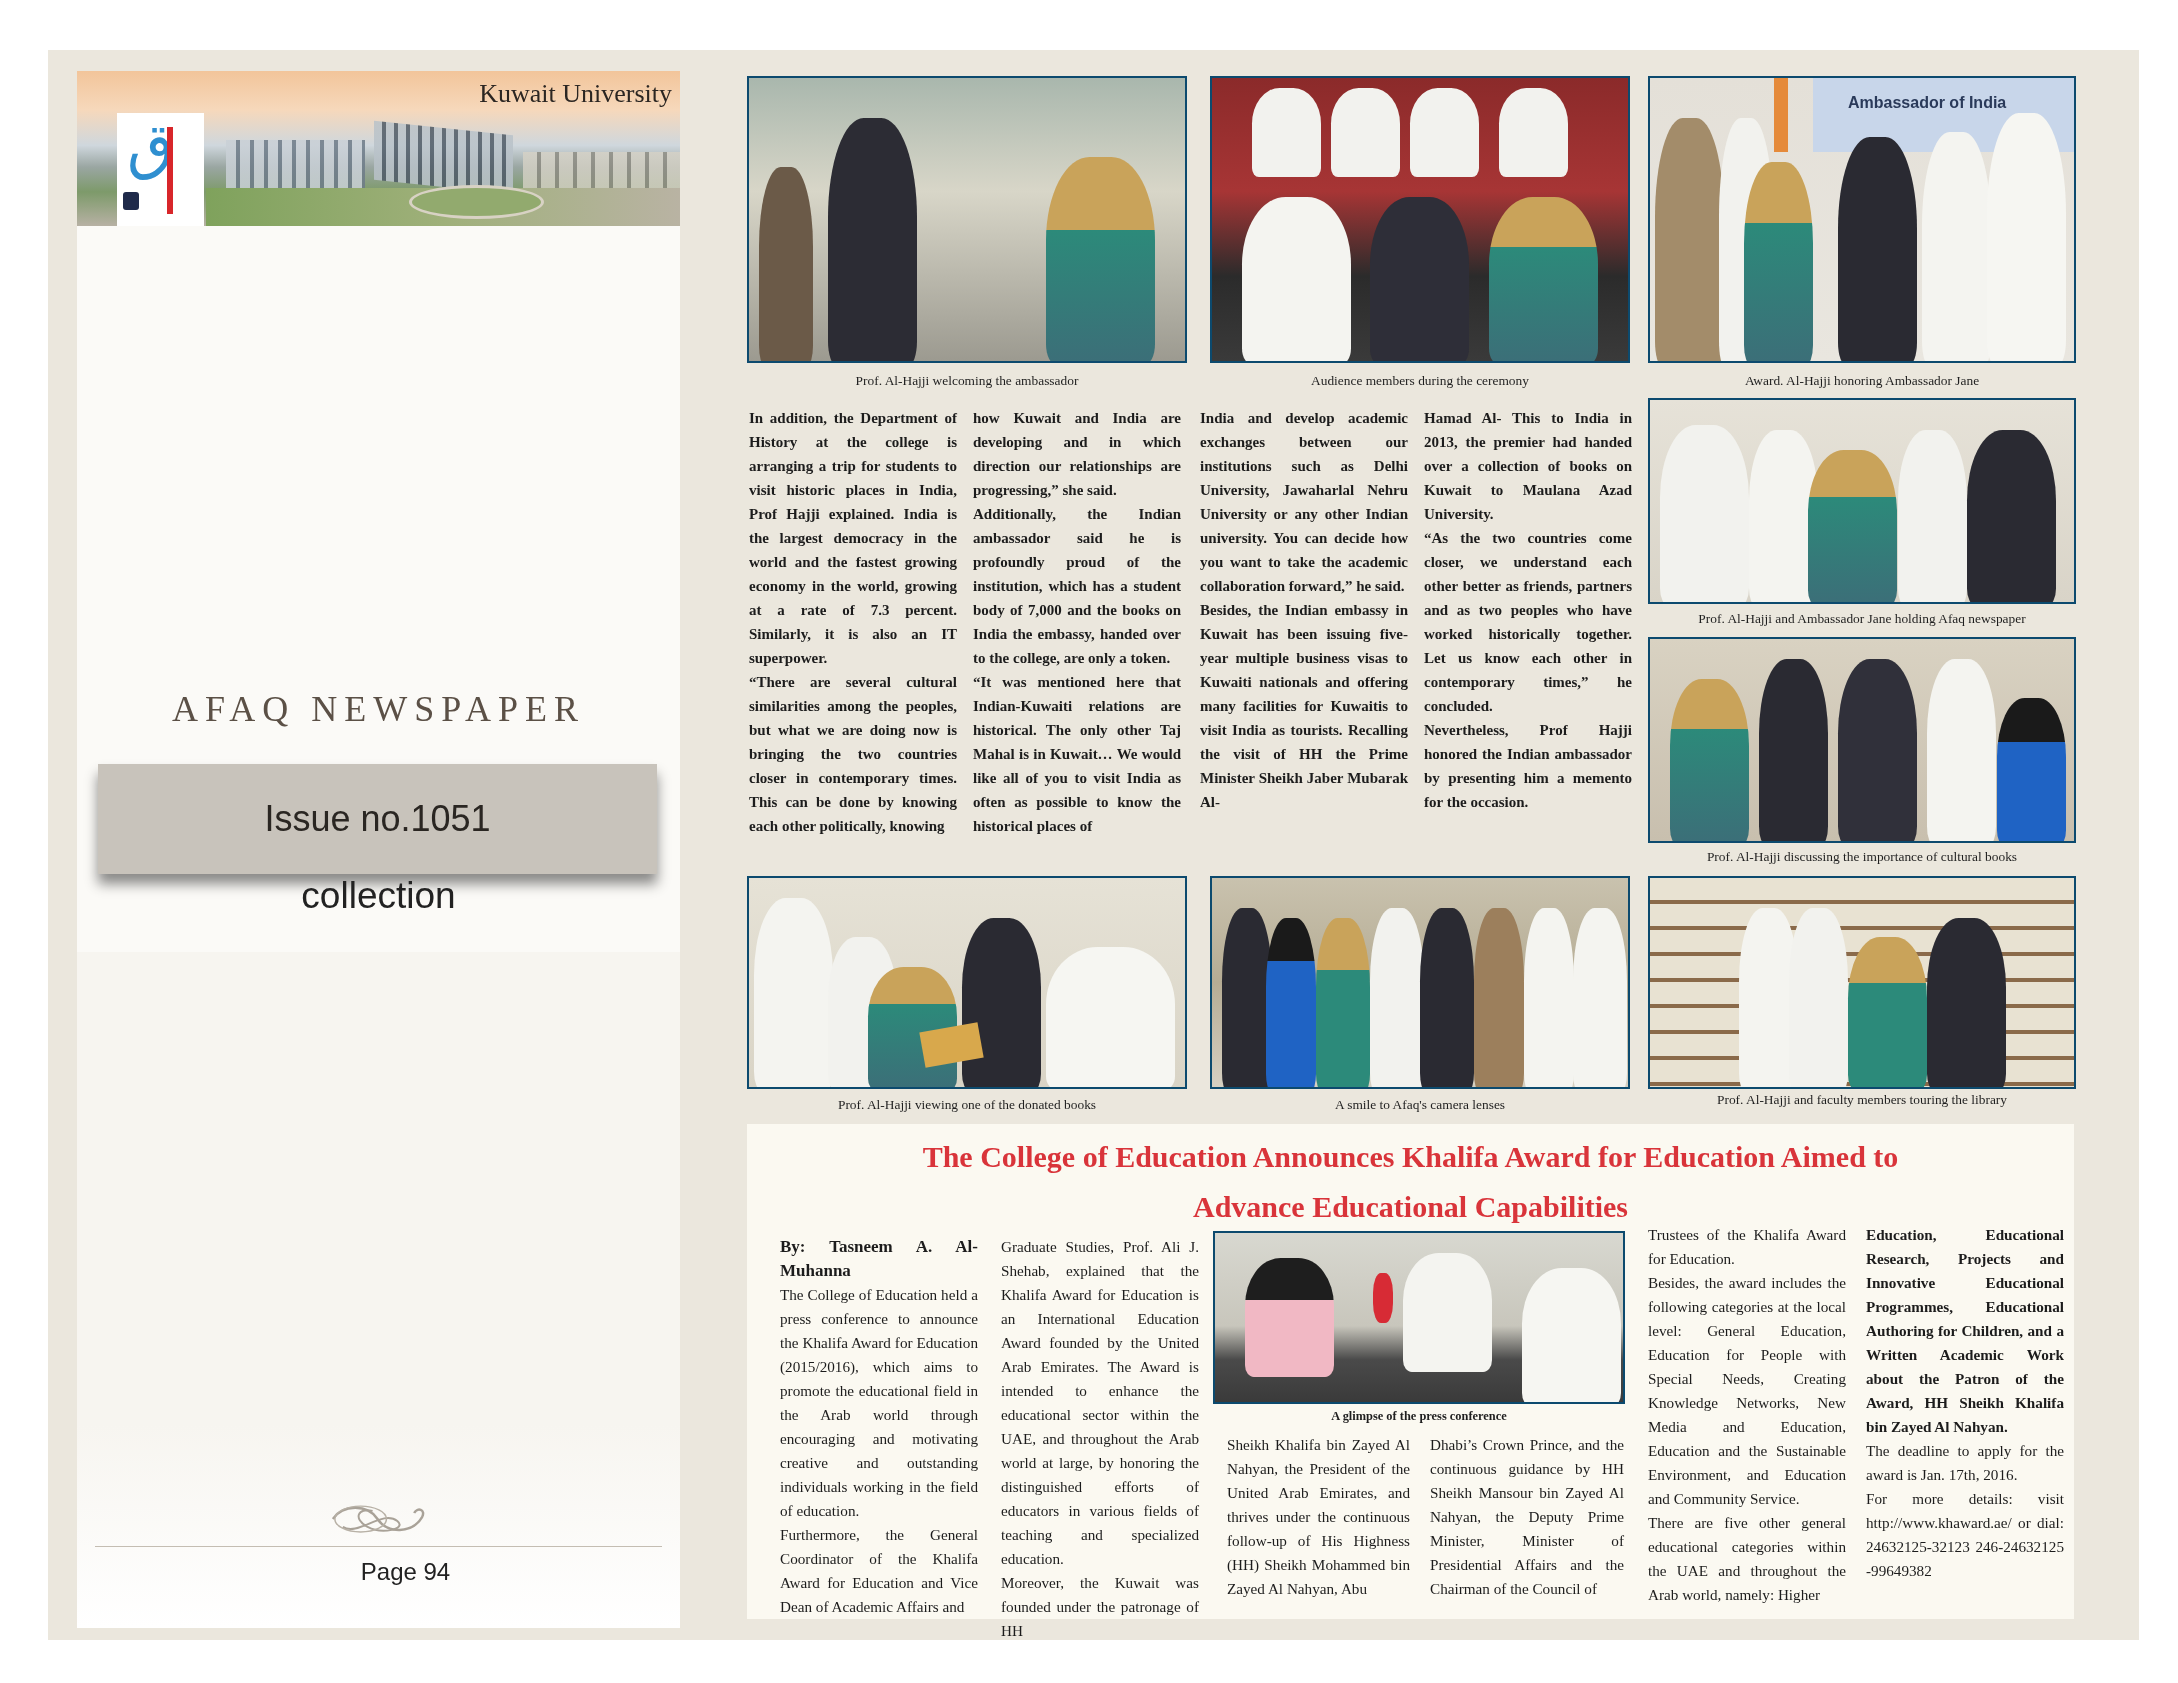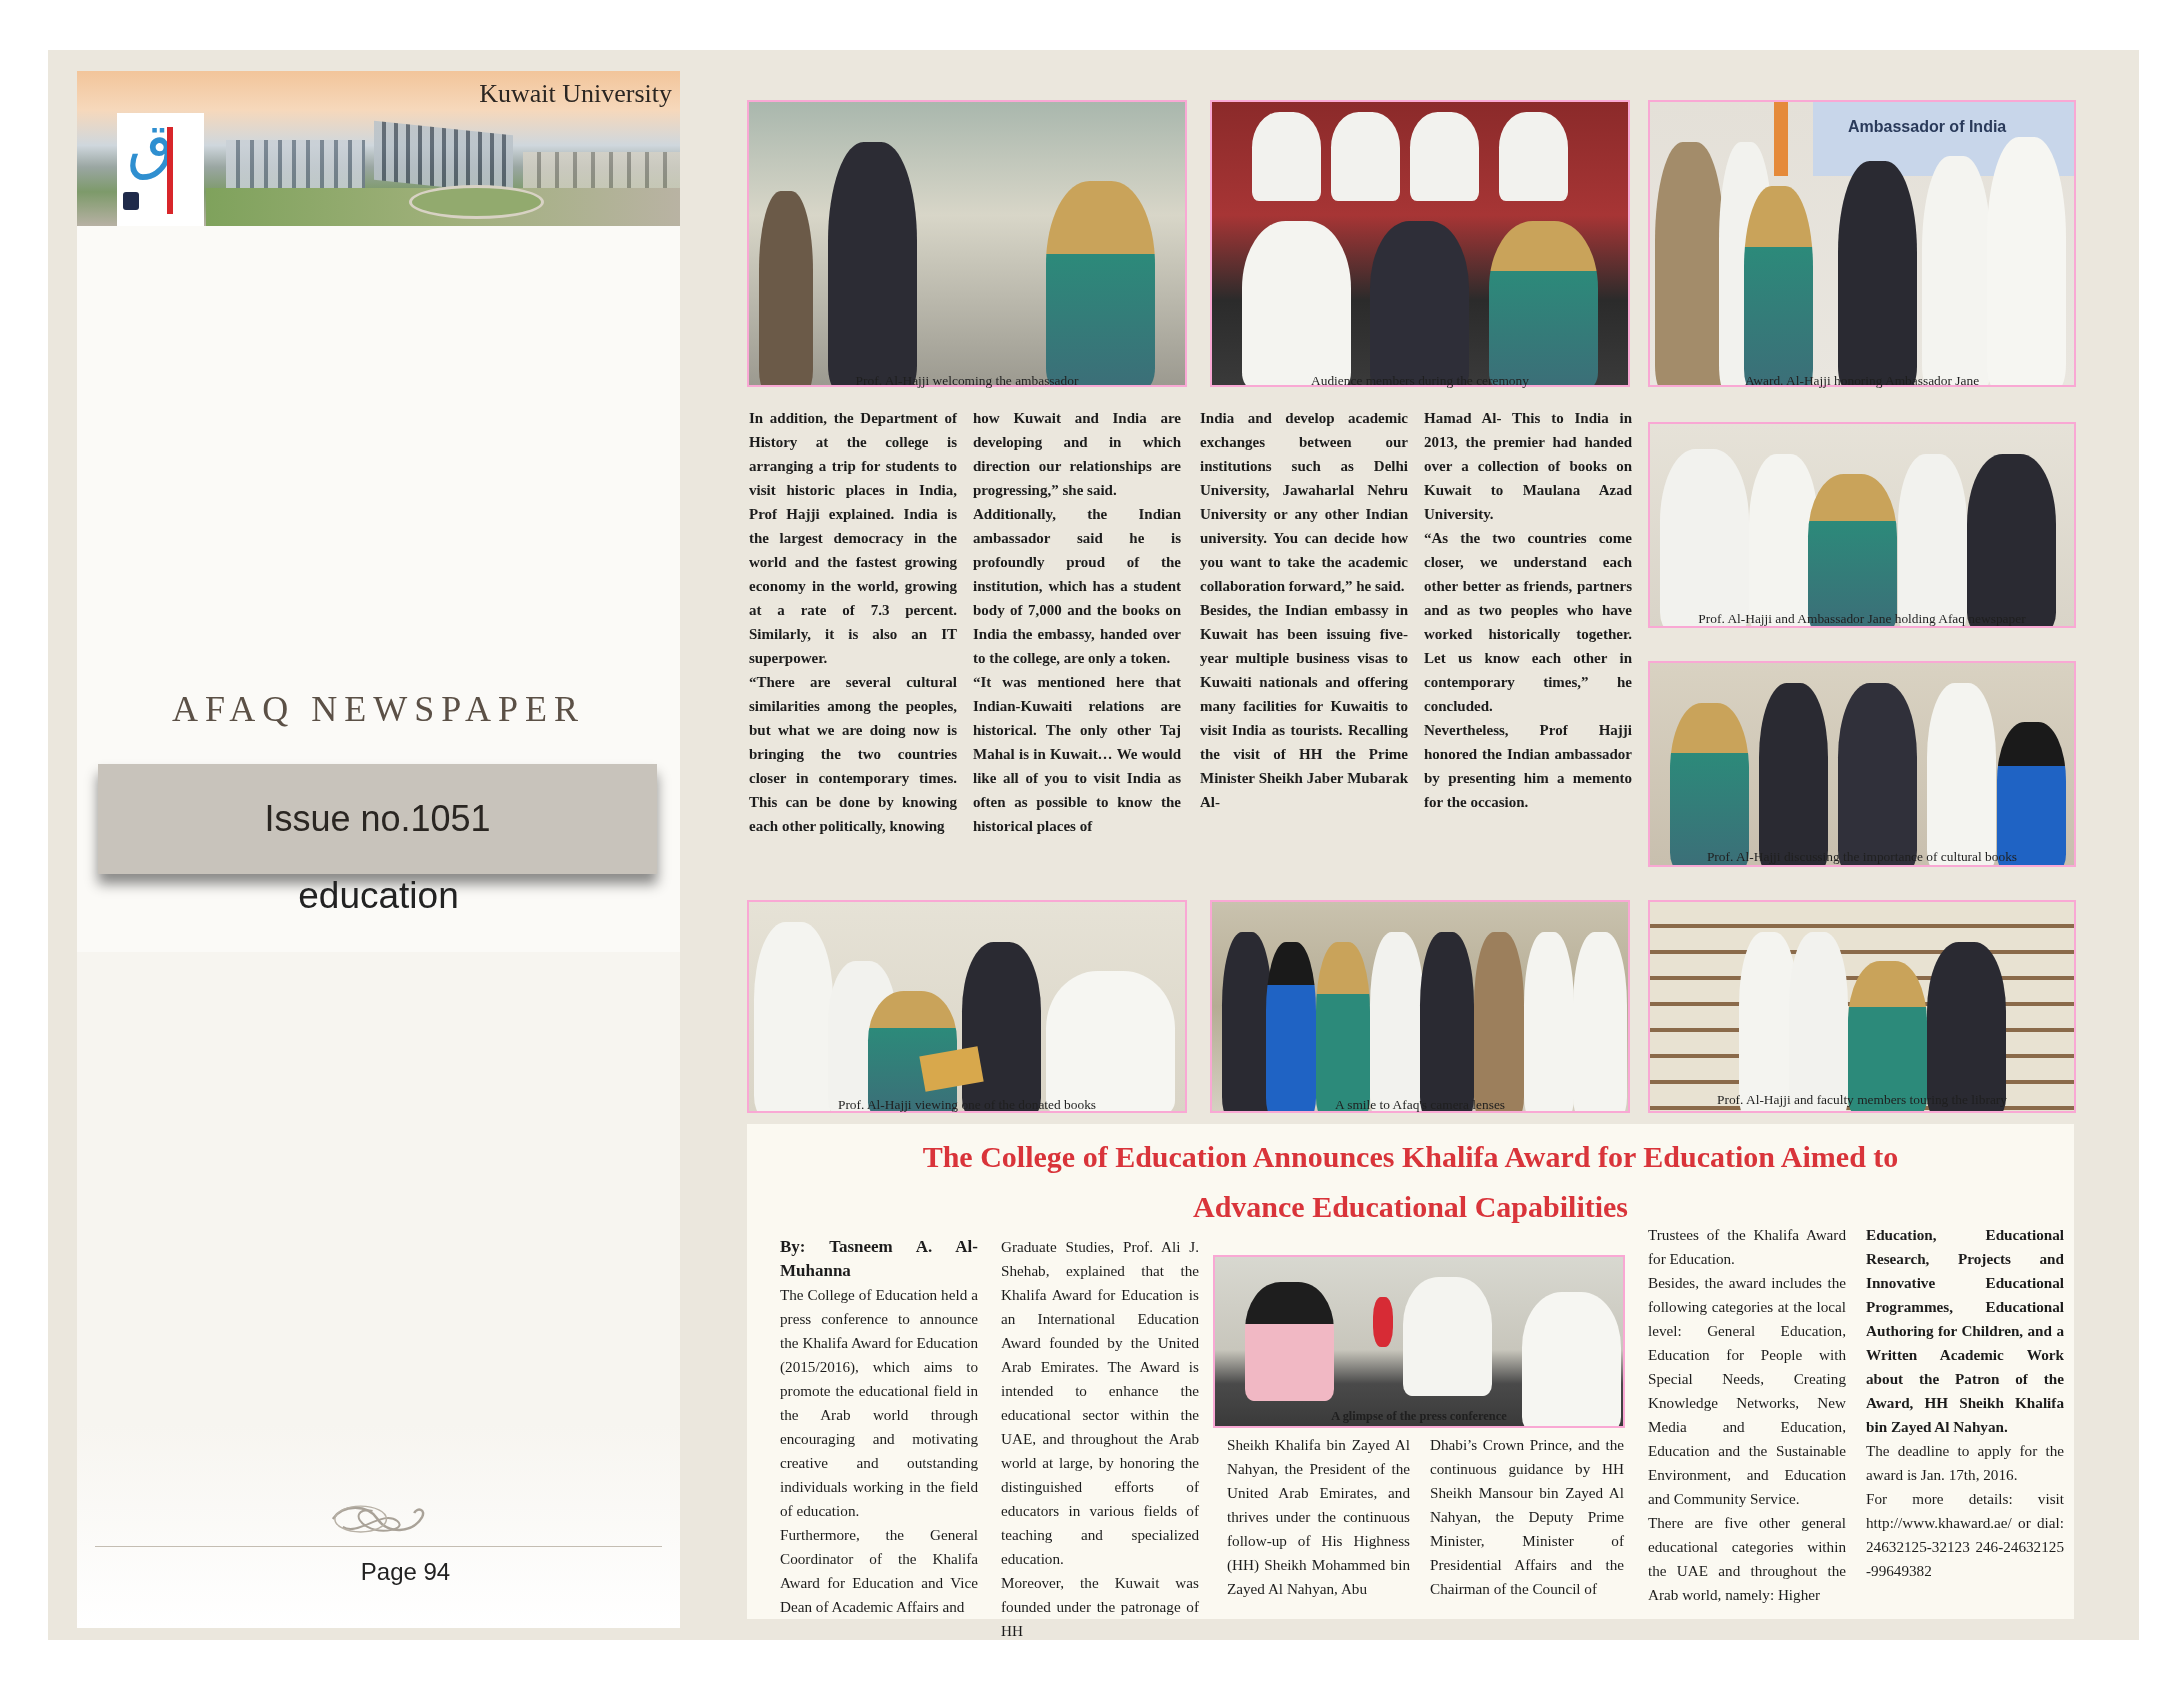--- a/index.html
+++ b/index.html
@@ -28,21 +28,21 @@
                box-shadow:0 10px 12px rgba(0,0,0,.45); display:flex; align-items:center; justify-content:center;
                font-family:"Liberation Sans", sans-serif; font-size:36px; color:#2a2622; }
   .continued { position:absolute; left:0; width:603px; top:804px; text-align:center; font-family:"Liberation Sans", sans-serif;
                font-size:37px; color:#222; }
   .left-lower { position:absolute; left:0; top:881px; width:603px; height:676px; background:linear-gradient(180deg,#f7f5f0 0%,#f7f5f0 70%,#ffffff 100%); }
   .ornament { position:absolute; left:246px; top:1428px; width:109px; height:40px; }
   .page-rule { position:absolute; left:18px; top:1475px; width:567px; height:1px; background:#c4bdb2; }
   .page-num { position:absolute; left:0; width:603px; top:1487px; text-align:center; font-family:"Liberation Sans", sans-serif; font-size:24px; color:#222;padding-left:27px; }
 
   
-  .photo { position:absolute; border:2px solid #f9a8d4; box-sizing:border-box; overflow:hidden;margin-top:24px; }
+  .photo { position:absolute; border:2px solid #0c4a6e; box-sizing:border-box; overflow:hidden; }
   .photo .scene { position:absolute; inset:0; }
   .fig { position:absolute; border-radius:40% 40% 10% 10%; }
   .caption { position:absolute; text-align:center; font-size:13.4px; color:#1f1f1f; white-space:nowrap; }
 
   
   .col { position:absolute; font-size:15px; line-height:24px; text-align:justify; color:#1c1c1c; }
   .col p { margin:0; }
 
   .award-box { position:absolute; left:747px; top:1124px; width:1327px; height:495px; background:#fbf9f1; }
   .award-title { position:absolute; left:0; width:1327px; top:8px; text-align:center; color:#d9343a;
@@ -67,21 +67,21 @@
       <span class="glyph">ق</span>
       <span class="glyph2"></span>
       <span class="seal"></span>
     </div>
   </div>
   <div class="left-lower"></div>
   <div class="masthead">AFAQ NEWSPAPER</div>
   <div class="issue-box">
     <span>Issue no.1051</span>
   </div>
-  <div class="continued">education</div>
+  <div class="continued">collection</div>
   <svg class="ornament" viewBox="0 0 110 40">
     <path d="M10 20 C 20 5, 45 5, 55 20 S 90 35, 100 18 C 104 10, 95 8, 92 14" fill="none" stroke="#a9a298" stroke-width="2.5"></path>
     <path d="M20 28 C 35 38, 60 10, 75 22 C 85 30, 60 36, 45 28 C 30 20, 35 8, 50 12" fill="none" stroke="#a9a298" stroke-width="2"></path>
     <ellipse cx="38" cy="20" rx="26" ry="13" fill="none" stroke="#b8b1a6" stroke-width="1.5"></ellipse>
   </svg>
   <div class="page-rule"></div>
   <div class="page-num">Page 94</div>
 </div>
 
 <div class="photo" style="left:747px;top:76px;width:440px;height:287px;">

